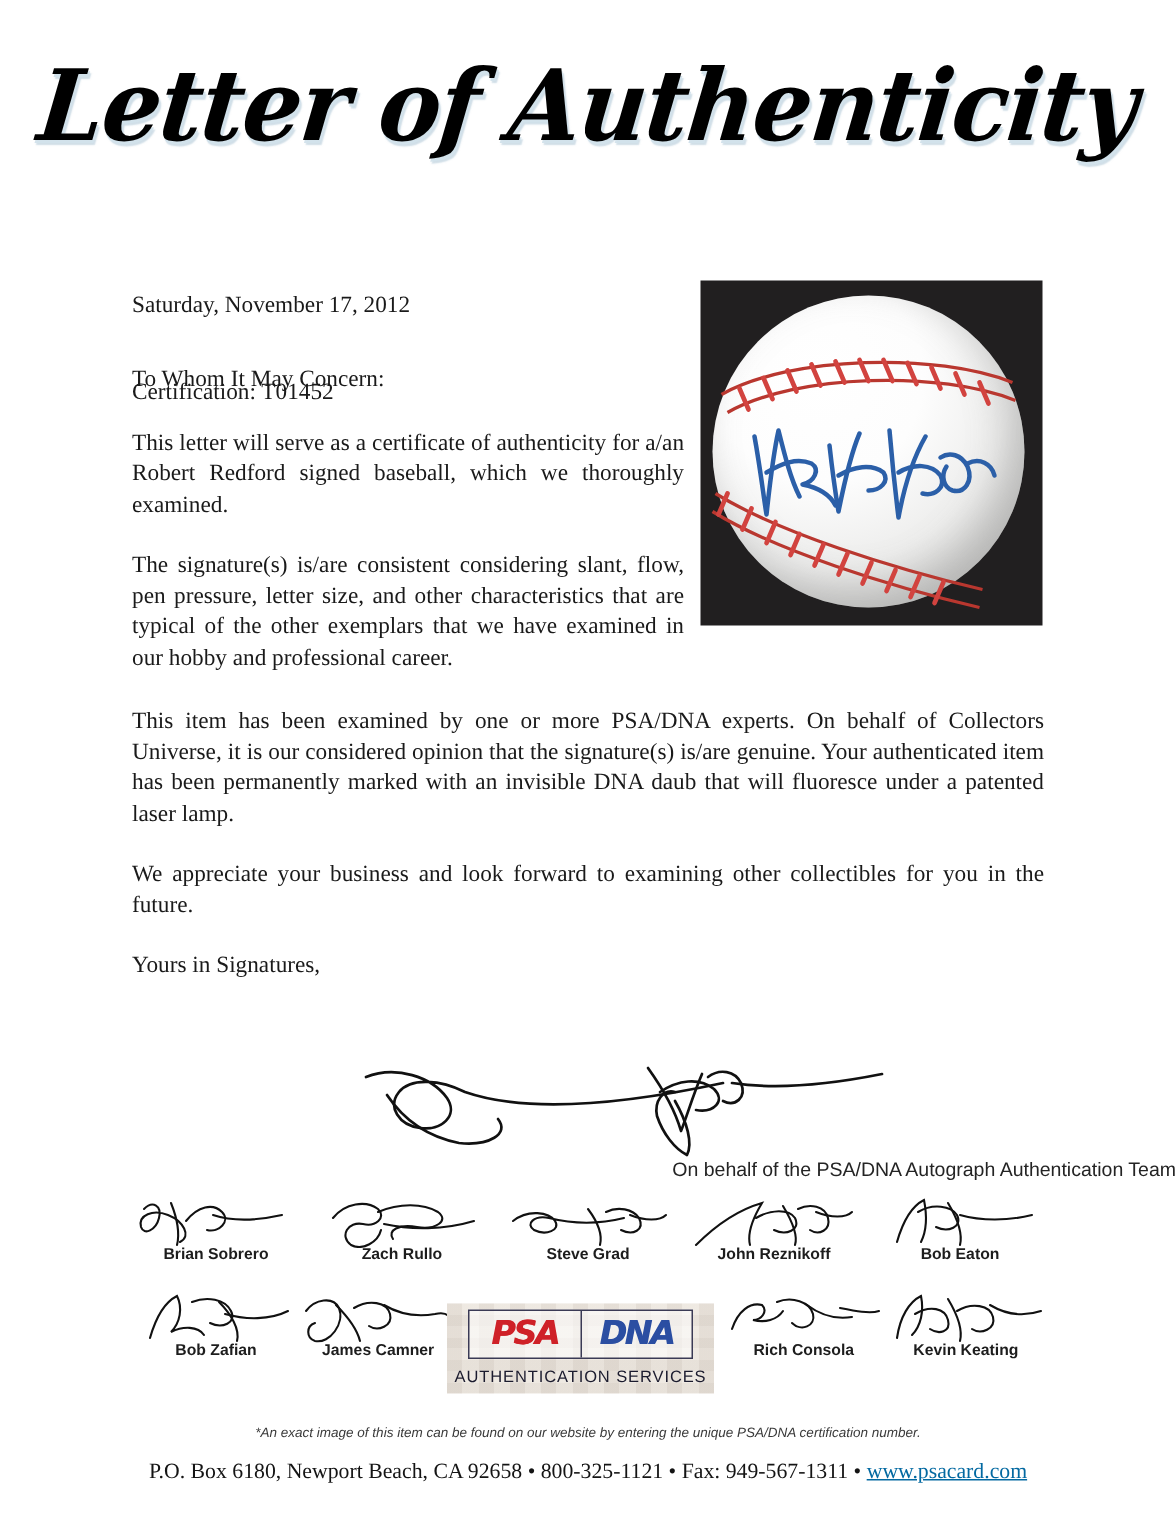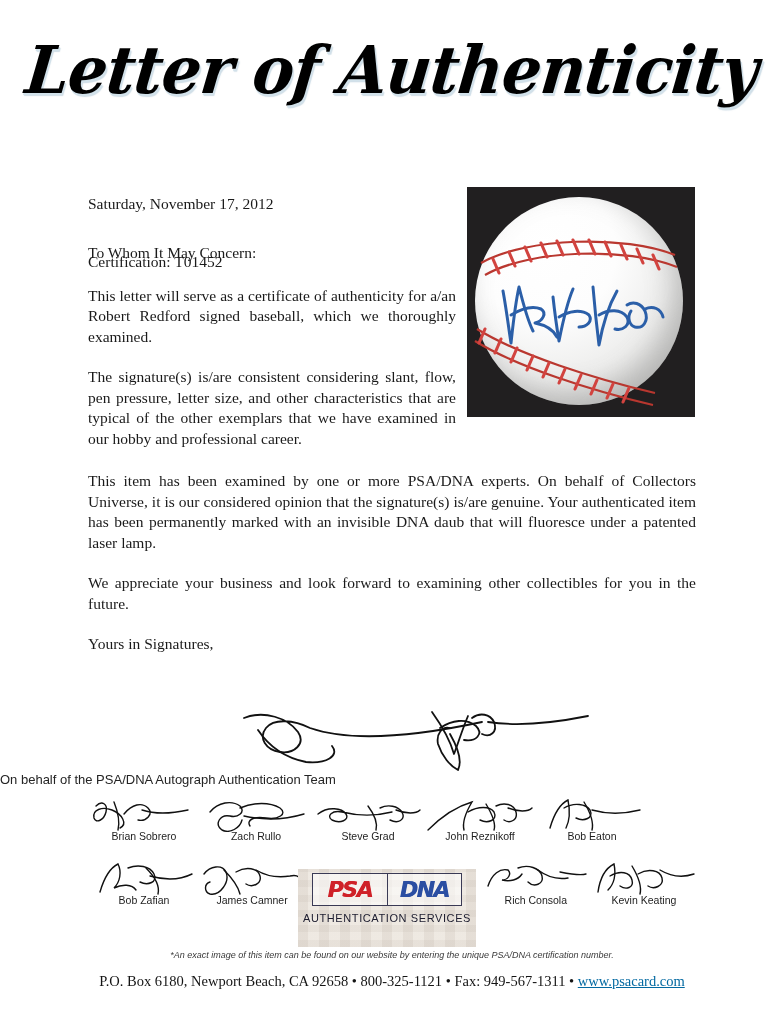--- a/index.html
+++ b/index.html
@@ -132,33 +132,35 @@
     left: 236px;
     top: 700px;
     width: 360px;
     height: 72px;
   }
   .behalf {
     position: absolute;
     left: 0;
     top: 772px;
     width: 784px;
-    text-align: left;
+    text-align: right;
     font-family: "Liberation Sans", "DejaVu Sans", sans-serif;
     font-size: 13px;
     color: #242424;
   }
 
   
   .sig-row {
     position: absolute;
     left: 88px;
     width: 608px;
     display: flex;
+    justify-content: space-between;
     align-items: flex-end;
+    font-weight: bold;
   }
   .sig-row-1 { top: 798px; }
   .sig-row-2 { top: 846px; }
 
   .sig-cell {
     position: relative;
     width: 112px;
     height: 44px;
     text-align: center;
   }
@@ -187,21 +189,21 @@
     width: 182px;
     height: 60px;
   }
 
   
   .psa-logo {
     position: absolute;
     left: 298px;
     top: 869px;
     width: 178px;
-    height: 78px;
+    height: 60px;
     background:
       repeating-linear-gradient(90deg, rgba(205,195,185,0.30) 0 10px, rgba(236,230,222,0.22) 10px 21px),
       repeating-linear-gradient(0deg, rgba(200,190,180,0.22) 0 7px, rgba(240,235,228,0.18) 7px 15px),
       #efeae3;
     display: flex;
     flex-direction: column;
     align-items: center;
     justify-content: flex-start;
     padding-top: 4px;
     box-sizing: border-box;

